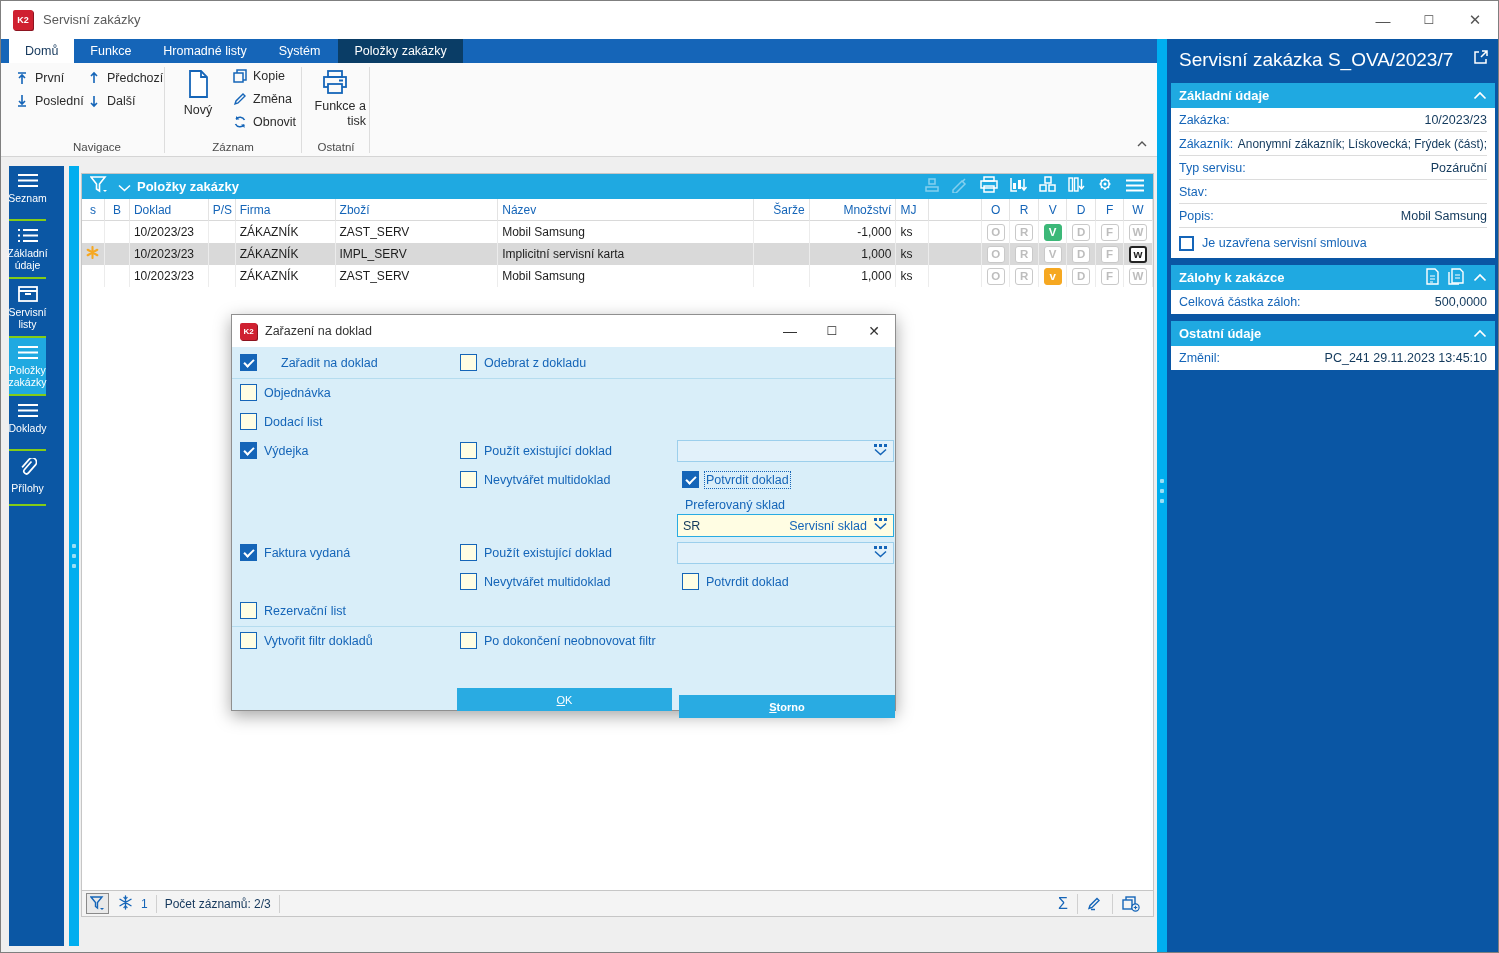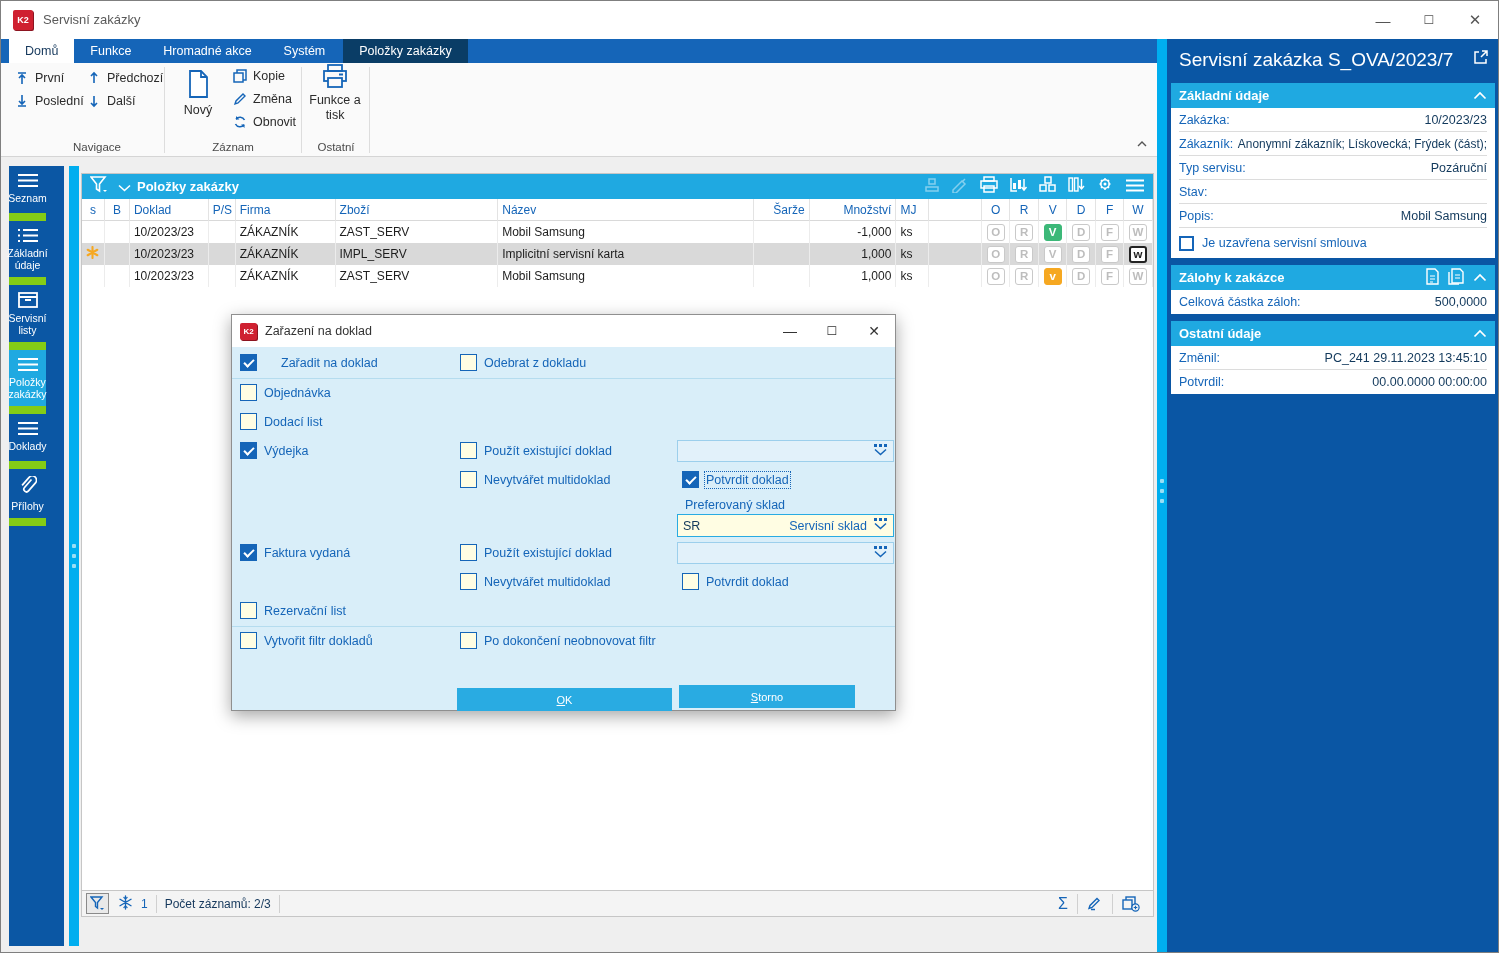--- a/index.html
+++ b/index.html
@@ -22,21 +22,21 @@
   .ribbon { position:absolute; left:0; top:62px; width:1157px; height:94px; background:#fafafa; border-bottom:1px solid #d5d5d5; }
   .rgroup-label { position:absolute; bottom:3px; font-size:11.5px; color:#4a4a4a; text-align:center; }
   .rsep { position:absolute; top:4px; bottom:3px; width:1px; background:#ddd; }
   .ritem { position:absolute; display:flex; align-items:center; gap:6px; font-size:12.5px; color:#2b2b2b; }
   .rbig { position:absolute; display:flex; flex-direction:column; align-items:center; font-size:12.5px; color:#2b2b2b; text-align:center; width:62px; }
   .ricon svg { display:block; }
   .ribbon-collapse { position:absolute; right:10px; bottom:4px; color:#555; }
 
   
   .sidebar { position:absolute; left:8px; top:165px; width:55px; height:780px; background:#0b57a4; }
-  .sbitem { width:37px; min-height:55px; background:#0b57a4; color:#fff; font-size:10.5px; text-align:center; padding:7px 2px 6px; border-bottom:8px solid #84cc16; display:flex; flex-direction:column; align-items:center; gap:4px; line-height:1.15; }
+  .sbitem { width:37px; min-height:55px; background:#0b57a4; color:#fff; font-size:10.5px; text-align:center; padding:7px 2px 6px; border-bottom:2px solid #84cc16; display:flex; flex-direction:column; align-items:center; gap:4px; line-height:1.15; }
   .sbitem.active { background:#1fa9e1; }
   .sbitem svg { display:block; }
 
   
   .vsplit { position:absolute; width:10px; background:#00aeef; }
   .grip { position:absolute; left:3px; width:4px; height:4px; background:#9adef5; border-radius:1px; }
 
   
   .gridpanel { position:absolute; left:80px; top:172px; width:1073px; height:744px; background:#fff; border:1px solid #c6c6c6; }
   .gridhead { position:absolute; left:0; top:0; width:100%; height:25px; background:#1fa9e1; display:flex; align-items:center; color:#fff; }
@@ -108,21 +108,21 @@
     <div class="wctrls">
       <div class="wctrl">—</div>
       <div class="wctrl" style="font-size:12px;">☐</div>
       <div class="wctrl">✕</div>
     </div>
   </div>
 
   <div class="tabstrip">
     <div class="rtab active">Domů</div>
     <div class="rtab">Funkce</div>
-    <div class="rtab">Hromadné akce</div>
+    <div class="rtab">Hromadné listy</div>
     <div class="rtab">Systém</div>
     <div class="rtab ctx" style="margin-left:2px;">Položky zakázky</div>
   </div>
 
   <div class="ribbon">
 
     <div class="ritem" style="left:14px; top:8px;">
       <span class="ricon">
           <svg width="14" height="14">
             <path d="M3 2h8M7 4v9M4 7l3-3 3 3" stroke="#1565b8" stroke-width="1.6" fill="none"></path>
@@ -188,21 +188,21 @@
           <svg width="14" height="14">
             <path d="M11.5 5A5 5 0 0 0 3 4.2M2.5 9a5 5 0 0 0 8.5.8" fill="none" stroke="#1565b8" stroke-width="1.6"></path>
             <path d="M3 1v3.4h3.4M11.5 13V9.6H8.1" fill="#1565b8" stroke="none"></path>
           </svg>
         </span>
       <span>Obnovit</span>
     </div>
     <div class="rsep" style="left:300px;"></div>
     <div class="rgroup-label" style="left:170px; width:124px;">Záznam</div>
 
-    <div class="rbig" style="left:303px; top:0;">
+    <div class="rbig" style="left:303px; top:6px;text-align:right;">
       <span class="ricon">
           <svg width="30" height="28">
             <rect x="8" y="2" width="14" height="6" fill="none" stroke="#1565b8" stroke-width="1.8"></rect>
             <rect x="4" y="8" width="22" height="10" fill="none" stroke="#1565b8" stroke-width="1.8"></rect>
             <rect x="8" y="15" width="14" height="9" fill="#fafafa" stroke="#1565b8" stroke-width="1.8"></rect>
             <rect x="19" y="10.5" width="4" height="2" fill="#1565b8"></rect>
           </svg>
         </span>
       <span style="margin-top:2px; line-height:1.2;">Funkce a tisk</span>
     </div>
@@ -558,24 +558,20 @@
           <span class="spacer">
               <span><svg width="14" height="9">
                   <path d="M1.5 7.5L7 2l5.5 5.5" fill="none" stroke="#fff" stroke-width="1.7"></path>
                 </svg></span>
             </span>
         </div>
         <div class="c-row">
             <span class="lab">Změnil:</span>
             <span class="val">PC_241 29.11.2023 13:45:10</span>
           </div>
-        <div class="c-row">
-            <span class="lab">Potvrdil:</span>
-            <span class="val">00.00.0000 00:00:00</span>
-          </div>
       </div>
     </div>
   </div>
 
   <div class="dialog">
     <div class="dlg-title">
       <div class="k2logo">K2</div>
       <div class="txt">Zařazení na doklad</div>
       <div class="dlg-ctrls">
         <div class="dlg-ctrl">—</div>
@@ -678,19 +674,19 @@
           <span>Vytvořit filtr dokladů</span>
         </div>
       <div class="cbrow" style="left:228px; top:285px;">
           <span class="cb"></span>
           <span>Po dokončení neobnovovat filtr</span>
         </div>
 
       <div class="dlg-btn" style="left:225px; top:341px; width:215px;">
           <span>OK</span>
         </div>
-      <div class="dlg-btn" style="left:447px; top:338px; width:176px;">
+      <div class="dlg-btn" style="left:447px; top:348px; width:216px;font-weight:bold;">
           <span>Storno</span>
         </div>
     </div>
   </div>
 
 </div>
 
 </body></html>

